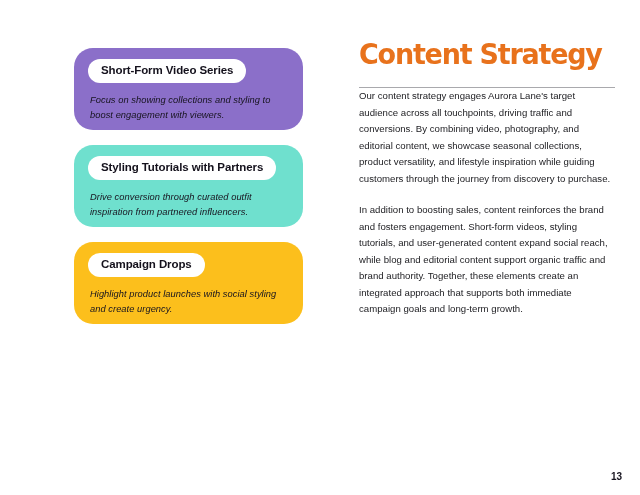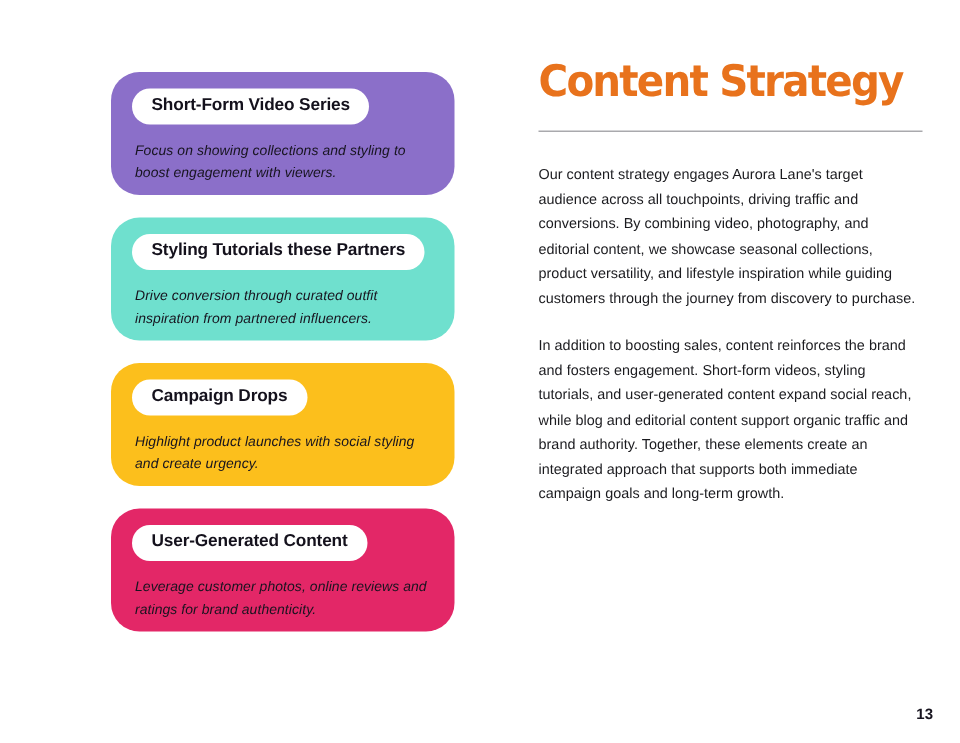--- a/index.html
+++ b/index.html
@@ -80,21 +80,20 @@
     transform-origin: left center;
     white-space: nowrap;
   }
   .rule {
     margin-top: 18px;
     width: 256px;
     height: 1px;
     background: #a9a9ad;
   }
   .body-copy {
-    margin-top: 21px;
   }
   .body-copy p {
     margin: 0 0 15px 0;
     font-size: 9.6px;
     line-height: 1.72;
     color: #1b1b1f;
     letter-spacing: 0.02px;
   }
   .body-copy p:last-child { margin-bottom: 0; }
 
@@ -122,33 +121,29 @@
 <div class="page">
 
   <div class="cards">
 
     <div class="card" style="background: rgb(139, 111, 201);">
       <span class="pill">Short-Form Video Series</span>
       <div class="card-desc">Focus on showing collections and styling to boost engagement with viewers.</div>
     </div>
 
     <div class="card" style="background: rgb(111, 224, 206);">
-      <span class="pill">Styling Tutorials these Partners</span>
+      <span class="pill">Styling Tutorials with Partners</span>
       <div class="card-desc">Drive conversion through curated outfit inspiration from partnered influencers.</div>
     </div>
 
     <div class="card" style="background: rgb(252, 191, 28);">
       <span class="pill">Campaign Drops</span>
       <div class="card-desc">Highlight product launches with social styling and create urgency.</div>
     </div>
 
-    <div class="card" style="background: rgb(227, 39, 103);">
-      <span class="pill">User-Generated Content</span>
-      <div class="card-desc">Leverage customer photos, online reviews and ratings for brand authenticity.</div>
-    </div>
 
   </div>
 
   <div class="right">
     <h1 class="headline" style="color: rgb(232, 114, 28);">Content Strategy</h1>
     <div class="rule"></div>
     <div class="body-copy">
       <p>Our content strategy engages Aurora Lane's target audience across all touchpoints, driving traffic and conversions. By combining video, photography, and editorial content, we showcase seasonal collections, product versatility, and lifestyle inspiration while guiding customers through the journey from discovery to purchase.</p>
       <p>In addition to boosting sales, content reinforces the brand and fosters engagement. Short-form videos, styling tutorials, and user-generated content expand social reach, while blog and editorial content support organic traffic and brand authority. Together, these elements create an integrated approach that supports both immediate campaign goals and long-term growth.</p>
     </div>

